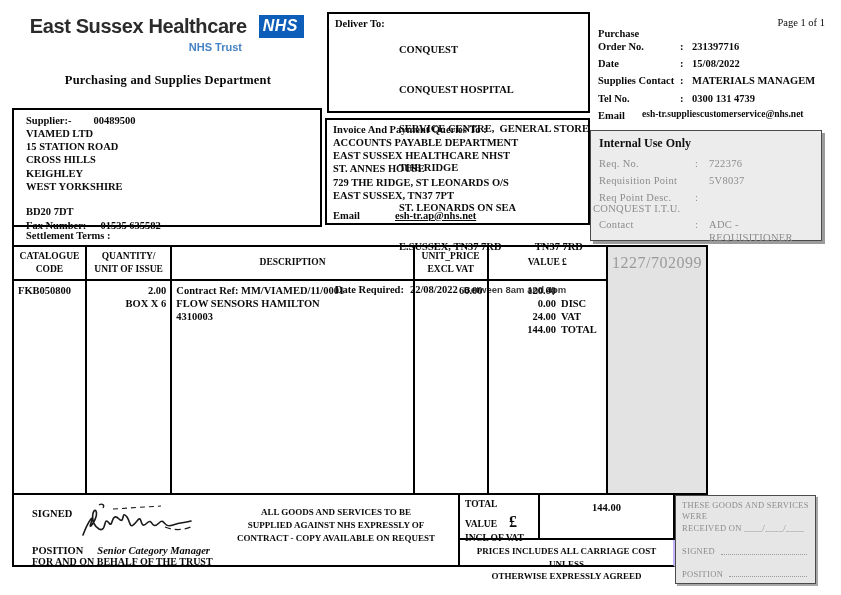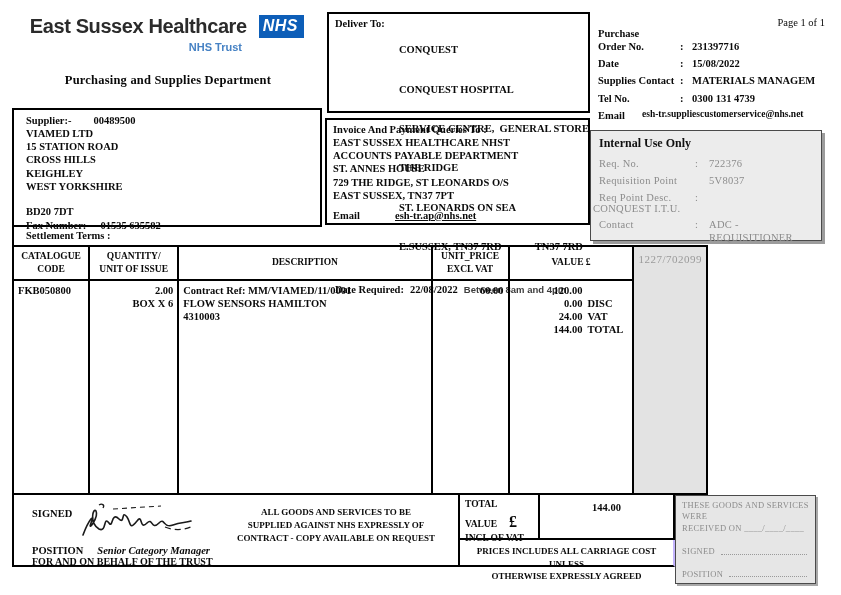--- a/index.html
+++ b/index.html
@@ -65,21 +65,21 @@
   
   .po-table { position:absolute; left:12px; top:245px; width:696px; height:250px; border:2px solid #000; display:flex; }
   .col { border-right:2px solid #000; display:flex; flex-direction:column; }
   .col:last-child { border-right:none; }
   .c1{width:81px;} .c2{width:95px;} .c3{width:270px;} .c4{width:82px;} .c5{width:133px;} .c6{flex:1;}
   .hdr { height:34px; border-bottom:2px solid #000; text-align:center; font-size:9.5px; padding-top:3px; line-height:1.35; }
   .cell { flex:1; padding:3px 4px; }
   .cell.right { text-align:right; }
   .c6 { background:#e3e3e3; }
   .c6 .hdr { font-weight:normal; color:#8f8f8f; font-size:10px; letter-spacing:0.8px; padding-top:8px; }
-  .c6 .cell { font-weight:normal; color:#9a9a9a; text-align:center; font-size:11px; letter-spacing:0.5px; padding-top:6px; }
+  .c6 .cell { font-weight:normal; color:#9a9a9a; text-align:center; font-size:16px; letter-spacing:0.5px; padding-top:6px; }
   .desc-line { white-space:pre; }
   .val-row { display:flex; justify-content:flex-end; }
   .val-num { width:62px; text-align:right; flex:none; }
   .val-lbl { width:46px; text-align:left; padding-left:5px; flex:none; }
 
   
   .sign-cell { position:absolute; left:12px; top:495px; width:448px; height:72px; border-left:2px solid #000; border-bottom:2px solid #000; border-right:2px solid #000; }
   .signed-lbl { position:absolute; left:18px; top:12px; }
   .signature { position:absolute; left:55px; top:2px; }
   .position-row { position:absolute; left:18px; top:49px; display:flex; }
@@ -185,22 +185,22 @@
     </div>
   </div>
 
   <div class="settle-strip">
     <span>Settlement Terms :</span>
   </div>
 
   <div class="invoice-box">
     <div>Invoice And Payment Queries To :</div>
     <div>
+      <div>ACCOUNTS PAYABLE DEPARTMENT</div>
       <div>EAST SUSSEX HEALTHCARE NHST</div>
-      <div>ACCOUNTS PAYABLE DEPARTMENT</div>
       <div>ST. ANNES HOUSE</div>
       <div>729 THE RIDGE, ST LEONARDS O/S</div>
       <div>EAST SUSSEX, TN37 7PT</div>
     </div>
     <div class="inv-email">
       <span class="lbl">Email</span>
       <span class="v">esh-tr.ap@nhs.net</span>
     </div>
   </div>
 

